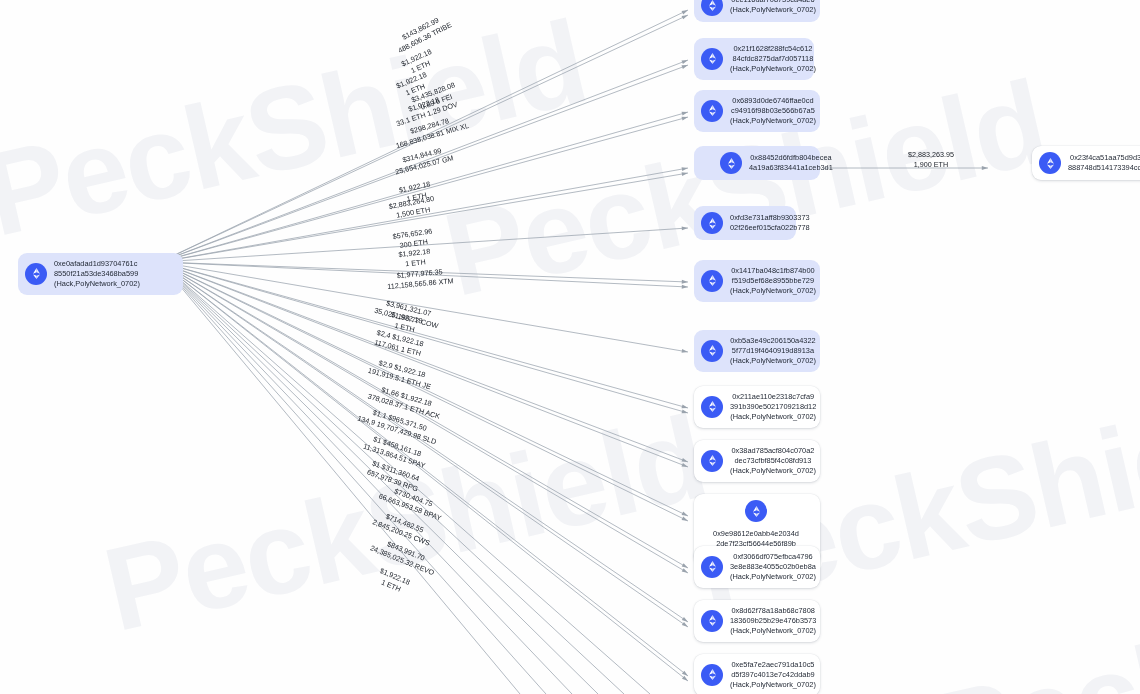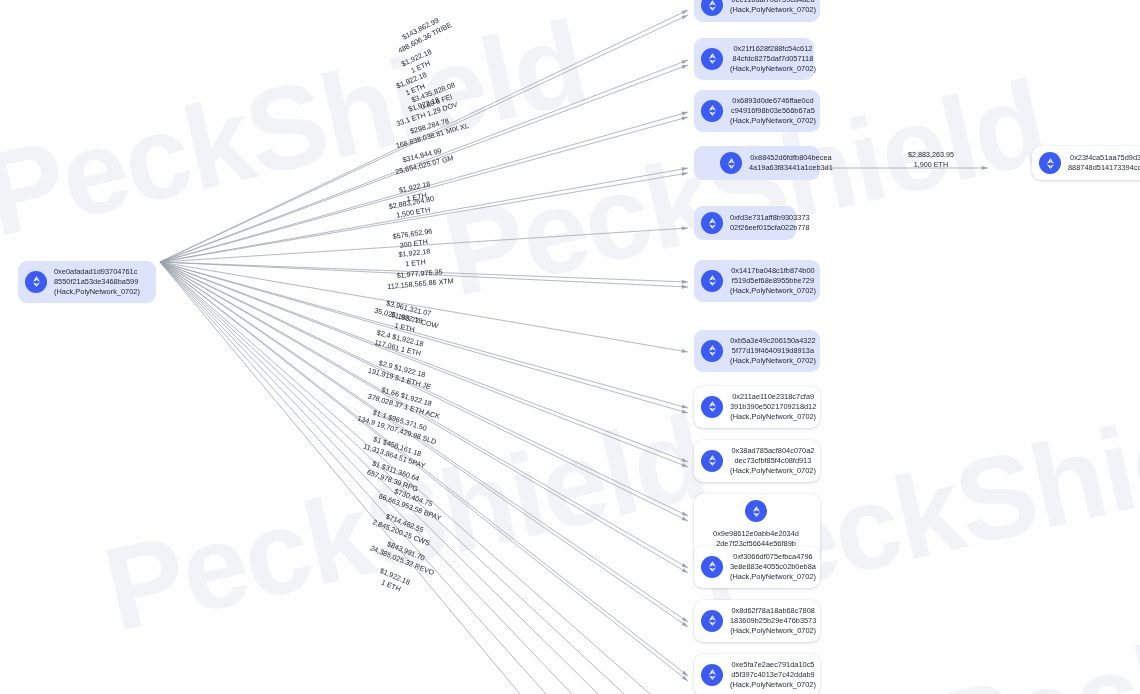--- a/index.html
+++ b/index.html
@@ -147,21 +147,21 @@
       <path d="M 160 262 L 520 694" class="edge"></path>
       <path d="M 160 262 L 546 694" class="edge"></path>
       <path d="M 160 262 L 572 694" class="edge"></path>
       <path d="M 160 262 L 598 694" class="edge"></path>
       <path d="M 160 262 L 624 694" class="edge"></path>
       <path d="M 160 262 L 650 694" class="edge"></path>
       <path d="M 824 168 L 988 168" class="edge"></path>
       <polygon points="988,168 981.7903128206835,169.9208813432987 981.7903128206835,166.0791186567013" class="edge-head"></polygon>
     </svg>
 
-  <div class="node node-src highlight" style="left:18px; top:261px; width:138px;">
+  <div class="node node-src highlight" style="left:18px; top:253px; width:165px;">
     <span class="eth-icon">
       <svg width="13" height="13" viewBox="0 0 24 24">
         <polygon points="12,2 12,9.6 18.4,12.4" fill="#ffffff" opacity="0.85"></polygon>
         <polygon points="12,2 5.6,12.4 12,9.6" fill="#ffffff"></polygon>
         <polygon points="12,16.1 12,22 18.5,13.7" fill="#ffffff" opacity="0.85"></polygon>
         <polygon points="12,22 12,16.1 5.6,13.7" fill="#ffffff"></polygon>
       </svg>
     </span>
     <span class="node-text">0xe0afadad1d93704761c
 8550f21a53de3468ba599

